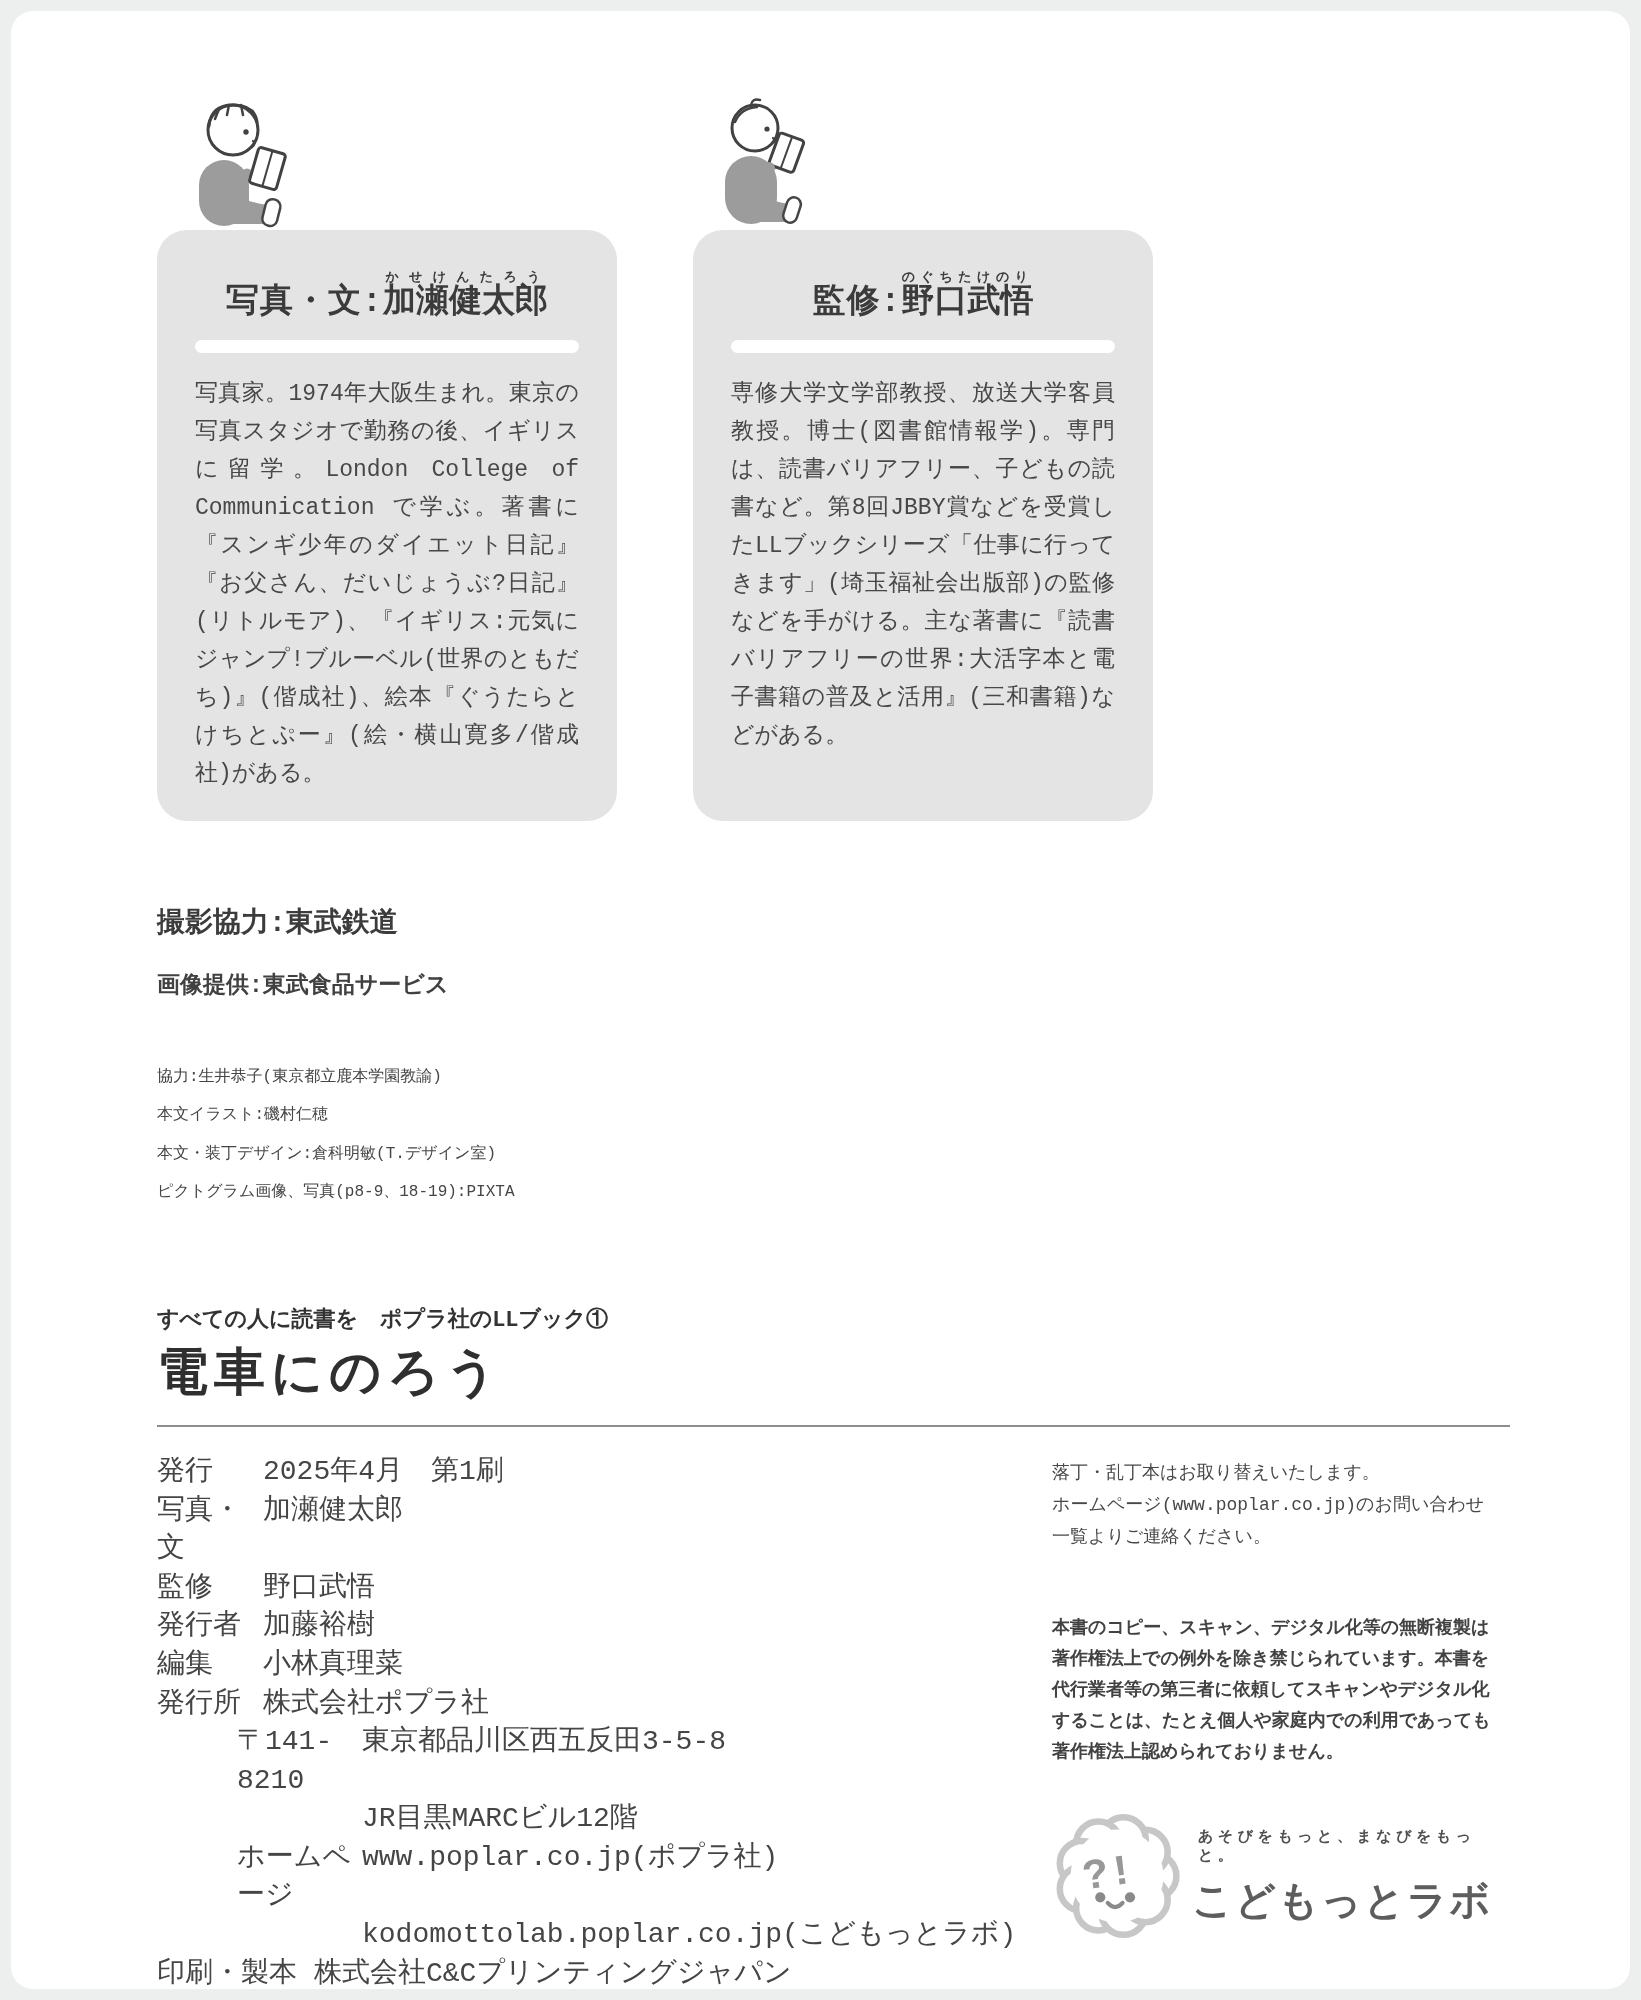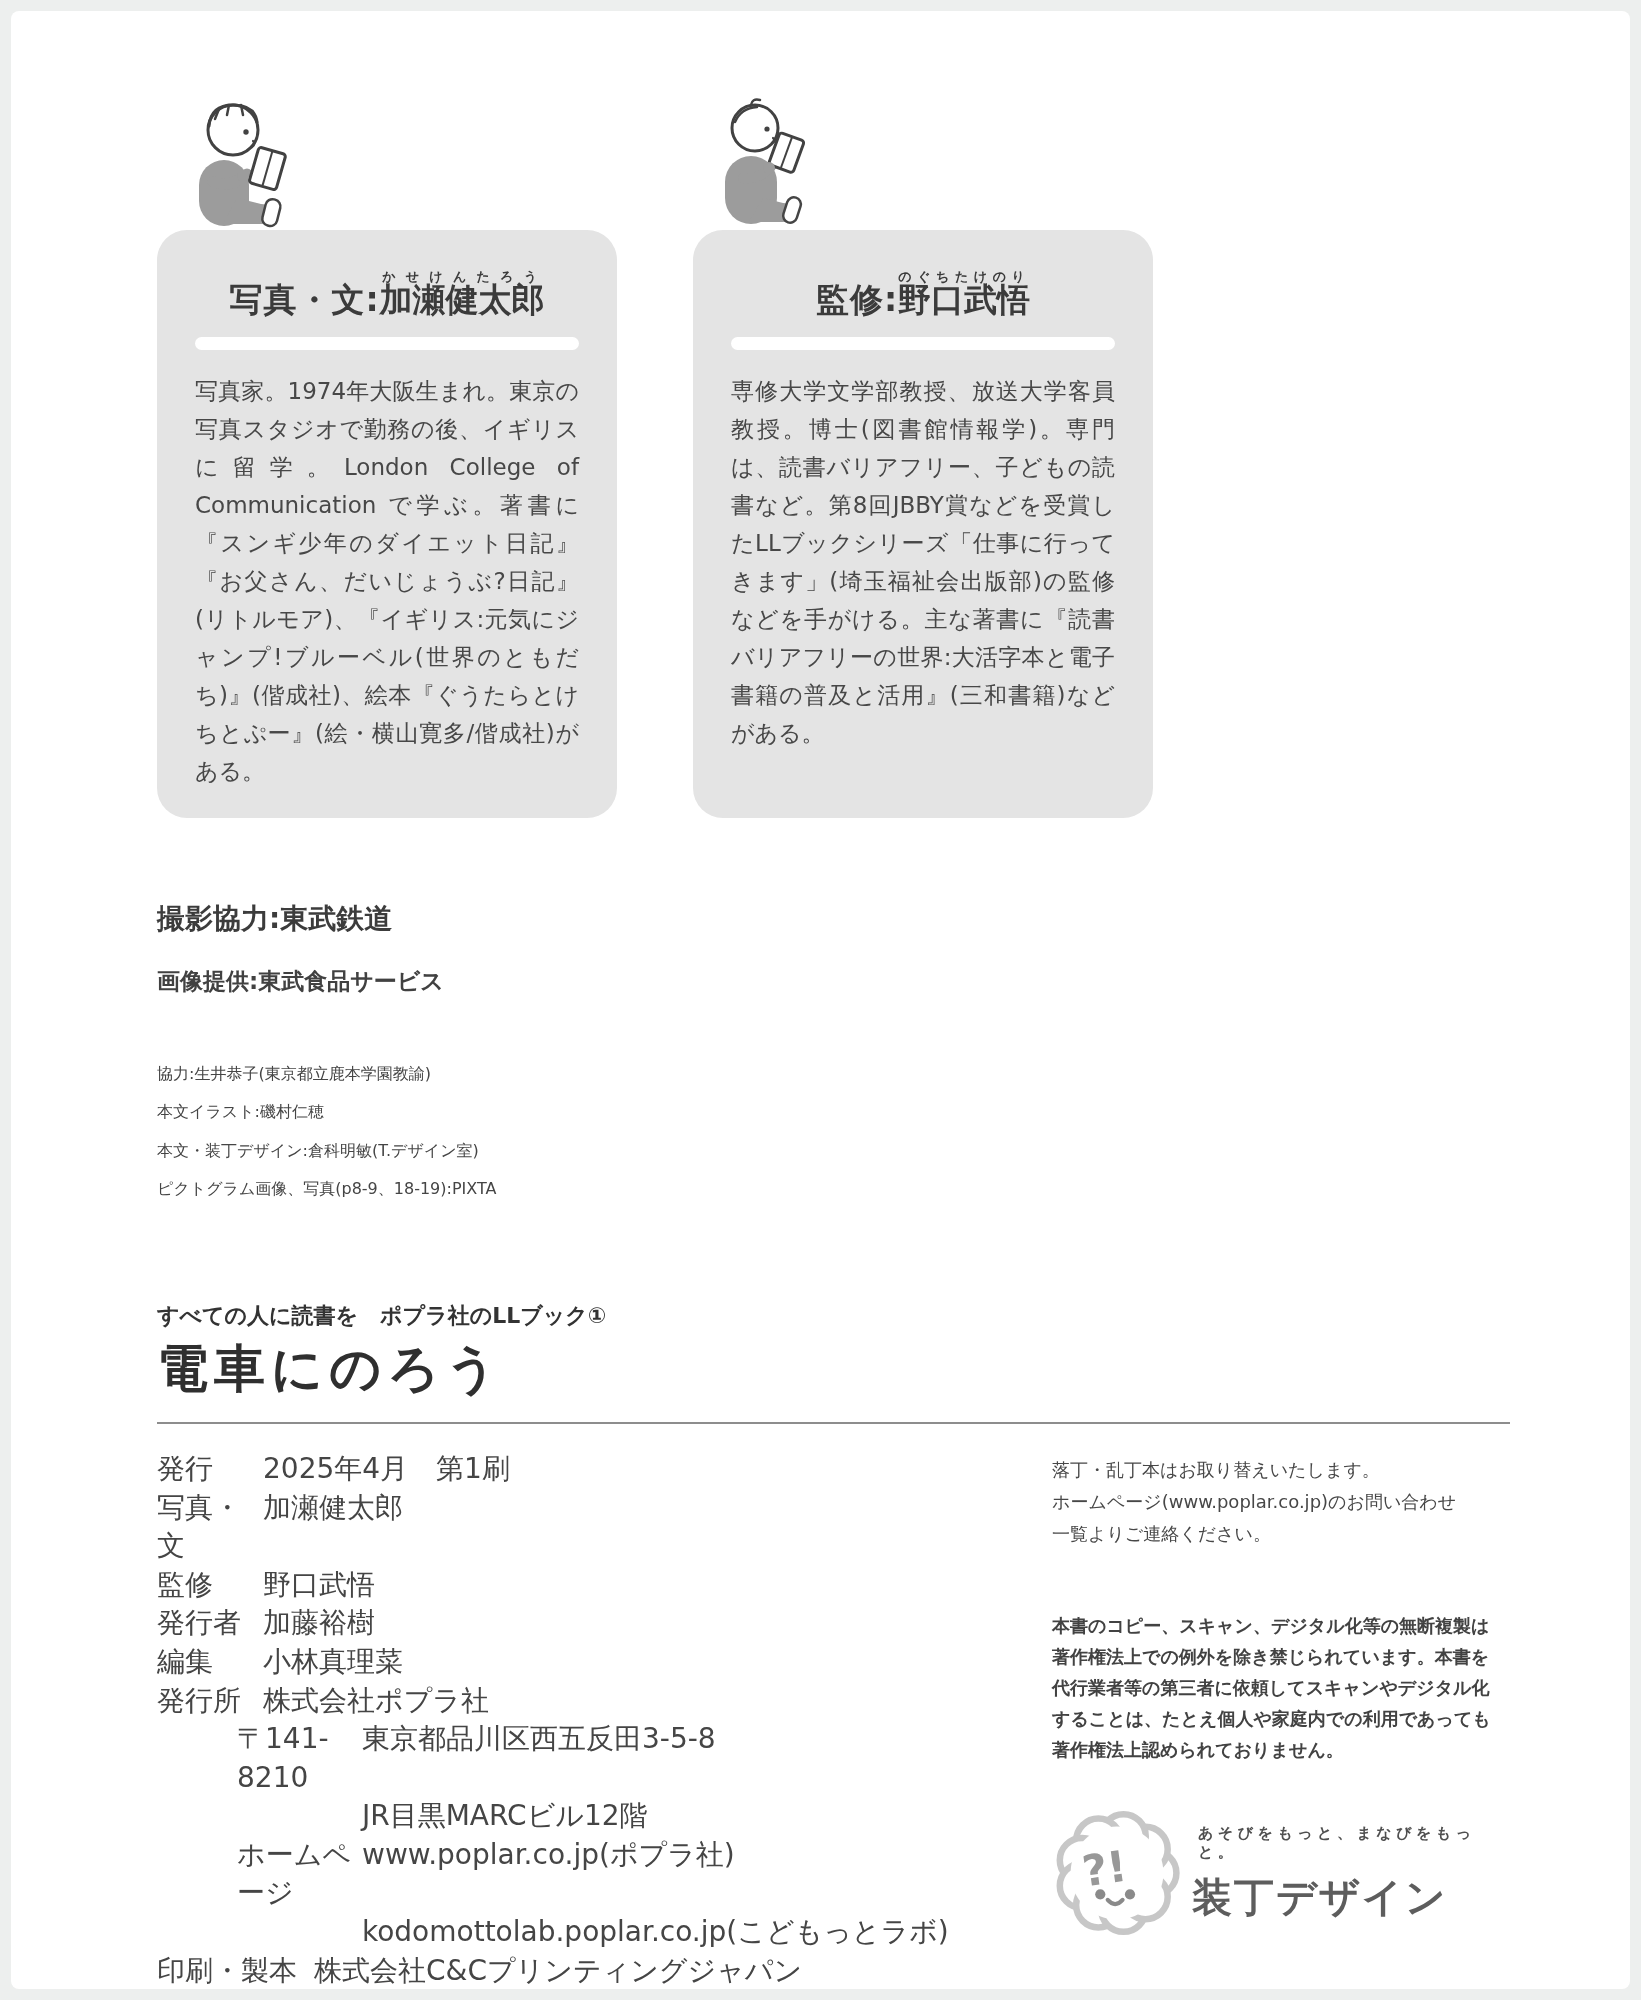--- a/index.html
+++ b/index.html
@@ -4,21 +4,21 @@
 <style>
   html,body{margin:0;padding:0;}
   body{
     width:1641px;height:2000px;position:relative;
     background:#edefee;
     font-family:"DejaVu Sans","Liberation Sans",sans-serif;
     color:#454545;
   }
   .page{
     position:absolute;left:11px;top:11px;right:11px;bottom:11px;
-    background:#ffffff;border-radius:8px;overflow:hidden;
+    background:#ffffff;border-radius:22px;overflow:hidden;font-family:Liberation Mono, monospace;
   }
   .inner{padding:83px 120px 0 146px;}
 
   
   .bio-row{display:flex;gap:76px;}
   .bio-box{
     width:460px;box-sizing:border-box;flex:none;
     background:#e4e4e4;border-radius:30px;
     padding:30px 38px 28px;position:relative;margin-top:136px;
   }
@@ -223,20 +223,20 @@
               <circle cx="100.6" cy="95.7" r="24"></circle>
             </g>
             <circle cx="70" cy="70" r="50" fill="#ffffff"></circle>
             <text x="33" y="80" font-size="46" font-weight="bold" fill="#989898" transform="rotate(-8 66 66)">?!</text>
             <circle cx="52" cy="93" r="5.5" fill="#8a8a8a"></circle>
             <circle cx="84" cy="93" r="5.5" fill="#8a8a8a"></circle>
             <path d="M60 99 Q68 108 76 99" stroke="#8a8a8a" stroke-width="4.5" fill="none" stroke-linecap="round"></path>
           </svg>
           <div class="logo-text">
             <div class="tagline">あそびをもっと、まなびをもっと。</div>
-            <div class="logo-name">装丁デザイン</div>
+            <div class="logo-name">こどもっとラボ</div>
           </div>
         </div>
       </div>
     </div>
 
   </div>
 </div>
 
 </body></html>

